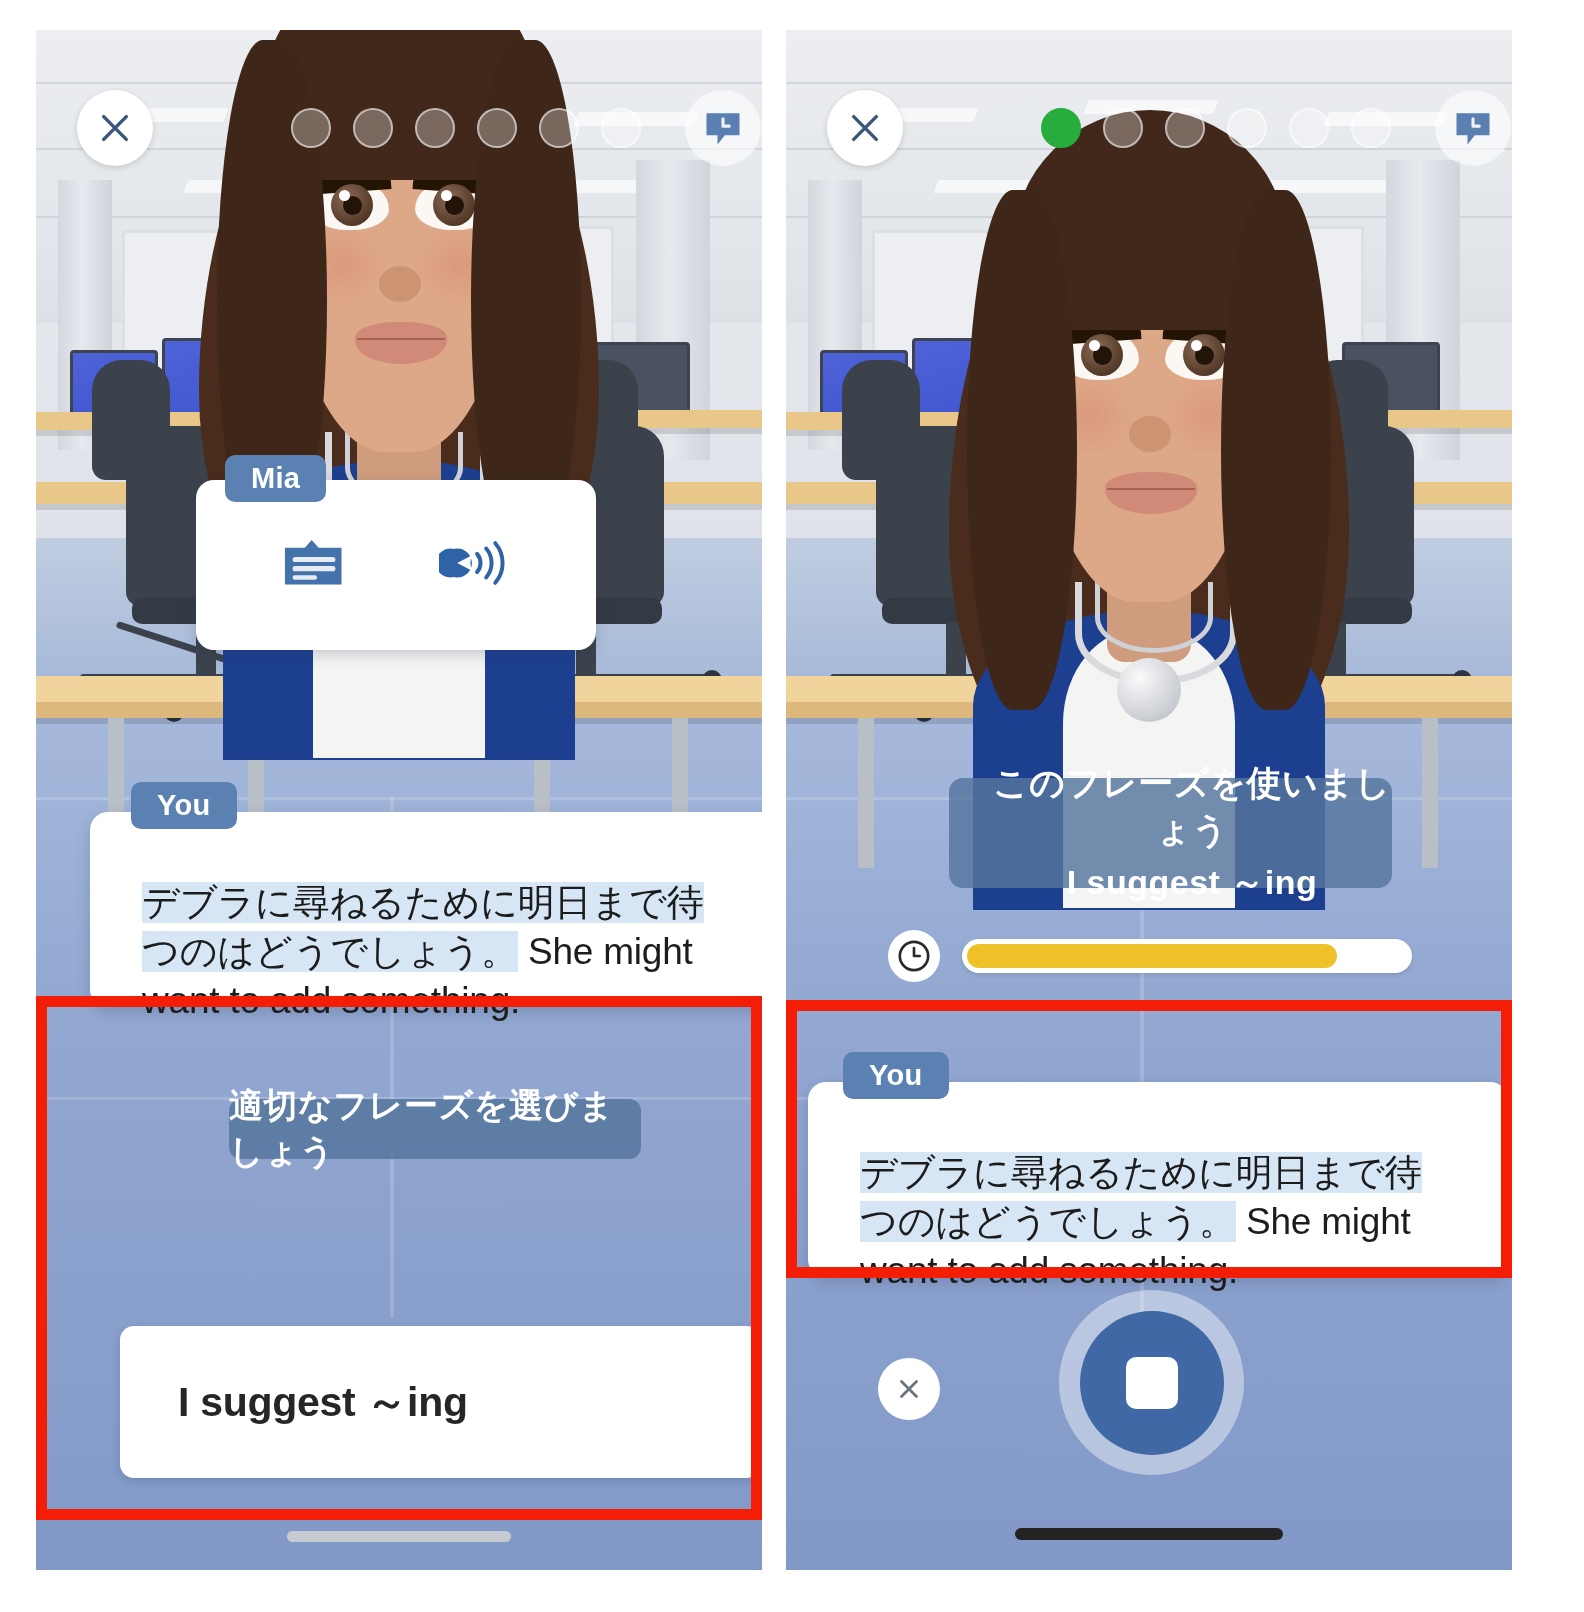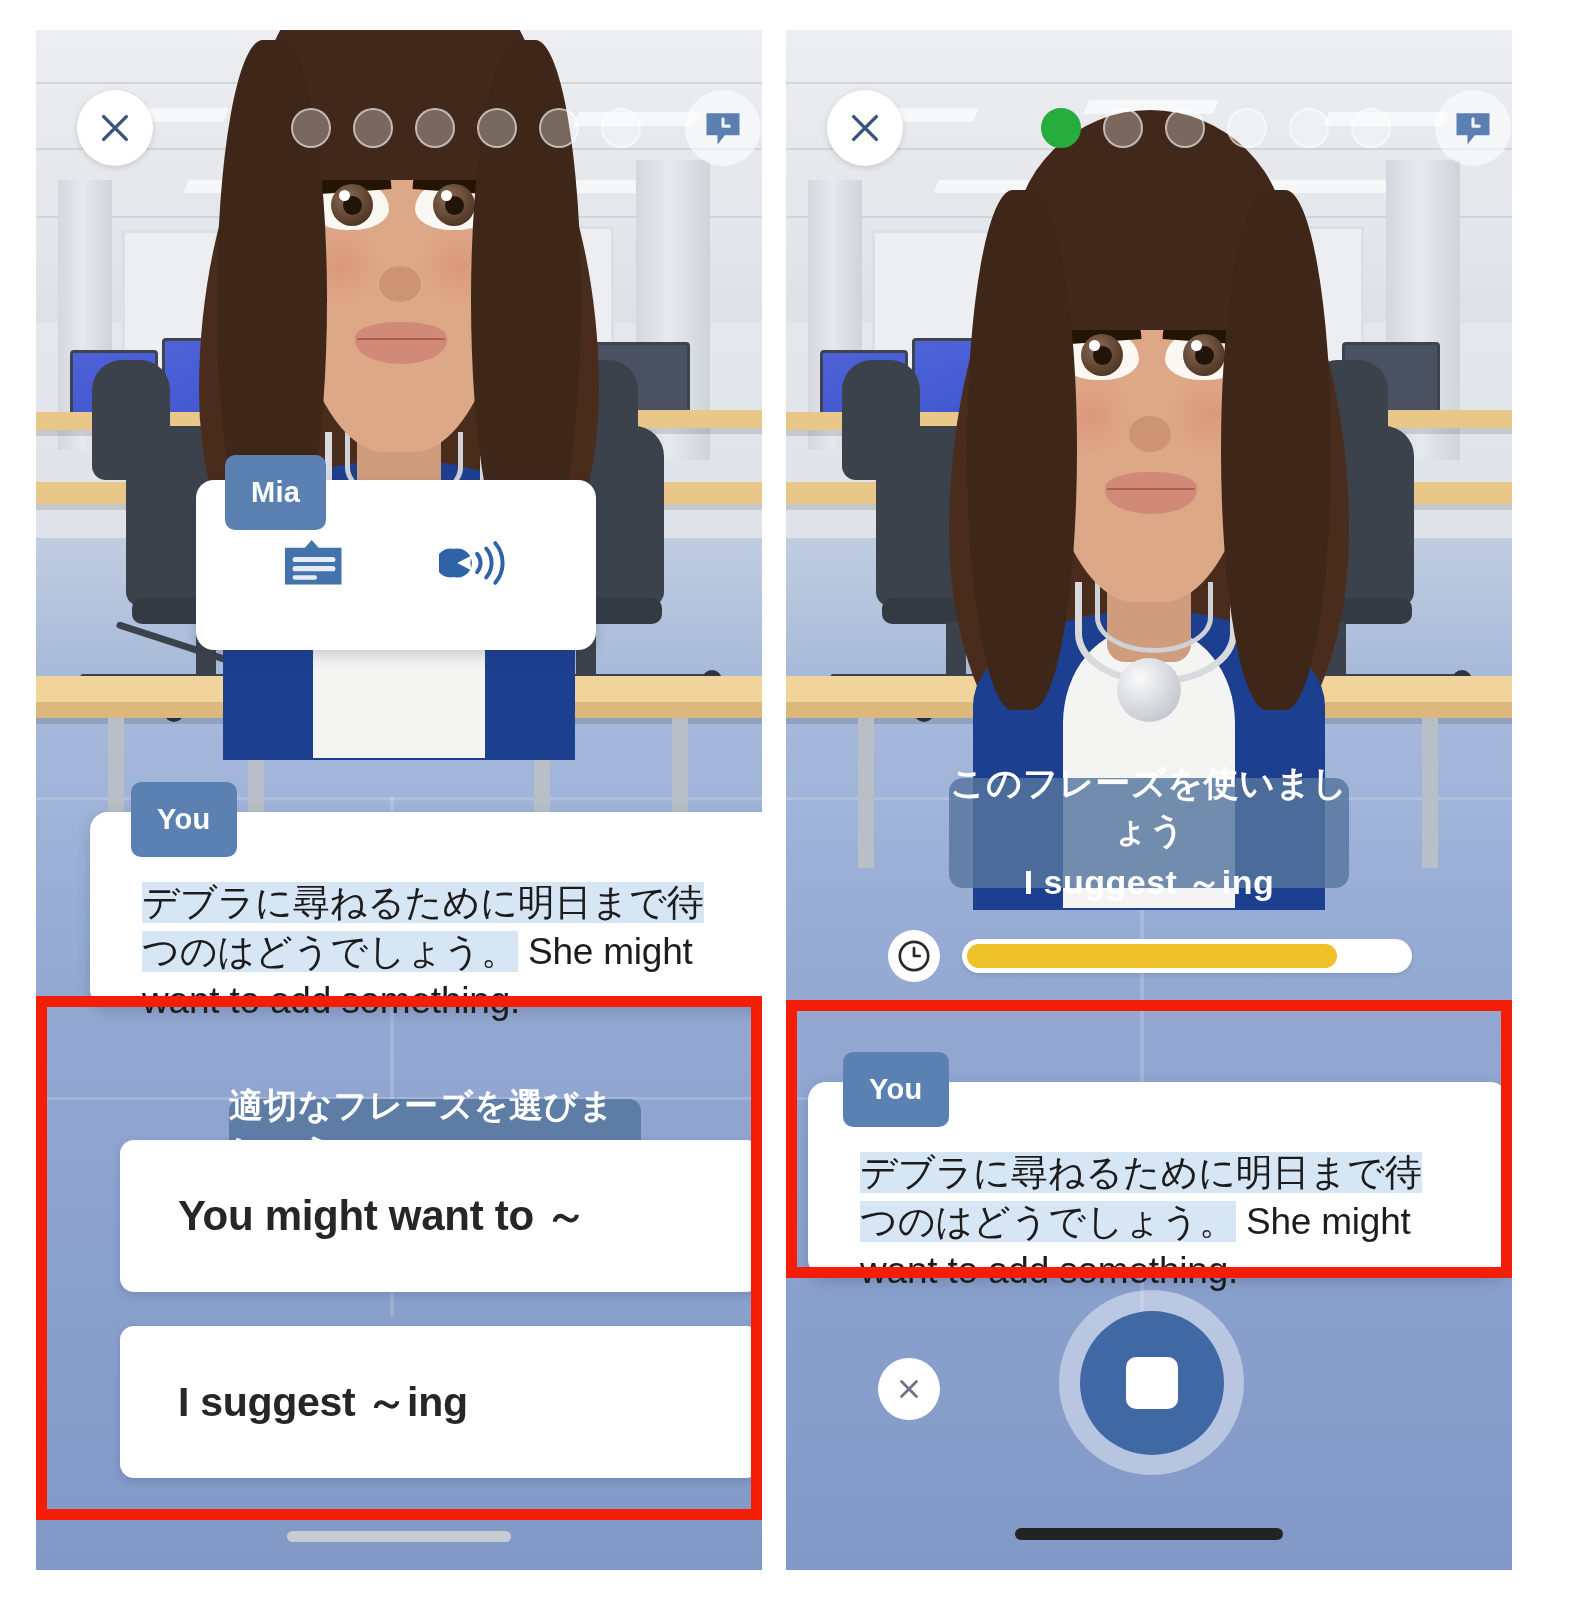--- a/index.html
+++ b/index.html
@@ -65,21 +65,21 @@
   .hud-top{position:absolute;left:0;top:0;width:100%;height:140px;}
   .close-btn{position:absolute;border-radius:50%;background:#fff;display:flex;align-items:center;justify-content:center;box-shadow:0 2px 6px rgba(0,0,0,.14);}
   .close-btn svg{display:block;}
   .dots{position:absolute;display:flex;gap:22px;align-items:center;}
   .dot{width:40px;height:40px;border-radius:50%;background:rgba(255,255,255,.30);border:2px solid rgba(255,255,255,.55);box-sizing:border-box;}
   .dot.done{background:#27ac3e;border-color:#27ac3e;}
   .hist-btn{position:absolute;width:76px;height:76px;border-radius:50%;background:rgba(255,255,255,.60);display:flex;align-items:center;justify-content:center;}
 
   
   .namechip{position:absolute;background:#5a81b2;color:#fff;font-size:29px;font-weight:700;
-            padding:21px 26px;border-radius:10px;letter-spacing:.3px;z-index:3;text-align:right;}
+            padding:7px 26px;border-radius:10px;letter-spacing:.3px;z-index:3;text-align:right;}
   .bubble{position:absolute;background:#fff;border-radius:18px;box-shadow:0 5px 14px rgba(40,55,85,.22);}
   .mia-card{display:flex;align-items:center;justify-content:space-around;}
   .mia-icons{display:flex;width:100%;align-items:center;justify-content:space-around;padding:0 40px;box-sizing:border-box;}
 
   .utt{position:absolute;left:0;top:0;width:100%;box-sizing:border-box;padding:54px 40px 30px 40px;}
   .utt p{margin:12px;font-size:37px;line-height:1.33;color:#1c1c1c;letter-spacing:-.2px;}
   .hl{background:#d7e6f5;}
 
   
   .banner{position:absolute;background:rgba(86,117,158,.82);border-radius:14px;color:#fff;text-align:center;
@@ -283,23 +283,20 @@
           <span class="hl">デブラに尋ねるために明日まで待つのはどうでしょう。</span>
           <span>She might want to add something.</span>
         </p>
       </div>
     </div>
 
     <div class="choice-title" style="left:193px;top:1039px;width:412px;height:60px;margin-top:30px;">
       <span>適切なフレーズを選びましょう</span>
     </div>
 
-    <div class="choice" style="left:84px;top:1110px;width:640px;height:152px;">
-      <span>You might want to ～</span>
-    </div>
     <div class="choice second" style="left:84px;top:1296px;width:640px;height:152px;">
       <span>I suggest ～ing</span>
     </div>
 
     <div class="home-ind" style="bottom:28px;width:224px;height:11px;background:#c7cbd2;"></div>
   </div>
 
   <div class="phone right">
 
     <div class="scene">
@@ -420,21 +417,21 @@
       </div>
 
       <div class="hist-btn" style="left:649px;top:60px;">
         <svg width="44" height="44" viewBox="0 0 24 24">
           <path d="M3 4 h18 v12 h-8 l-4 5 v-5 H3 Z" fill="#5b7fb0"></path>
           <path d="M12 7 v4 h3.4" stroke="#eef2f8" stroke-width="1.7" fill="none" stroke-linecap="round" stroke-linejoin="round"></path>
         </svg>
       </div>
     </div>
 
-    <div class="banner" style="left:163px;top:748px;width:400px;height:110px;">
+    <div class="banner" style="left:163px;top:748px;width:400px;height:110px;padding-left:43px;">
       <div class="l1">このフレーズを使いましょう</div>
       <div class="l2">I suggest ～ing</div>
     </div>
 
     <div class="timer-row" style="left:102px;top:900px;width:524px;">
       <div class="timer-ic">
         <svg width="34" height="34" viewBox="0 0 24 24">
           <circle cx="12" cy="12" r="10" fill="none" stroke="#2a2a2a" stroke-width="1.9"></circle>
           <path d="M12 6.5 V12 h4" stroke="#2a2a2a" stroke-width="1.9" fill="none" stroke-linecap="round" stroke-linejoin="round"></path>
         </svg>

